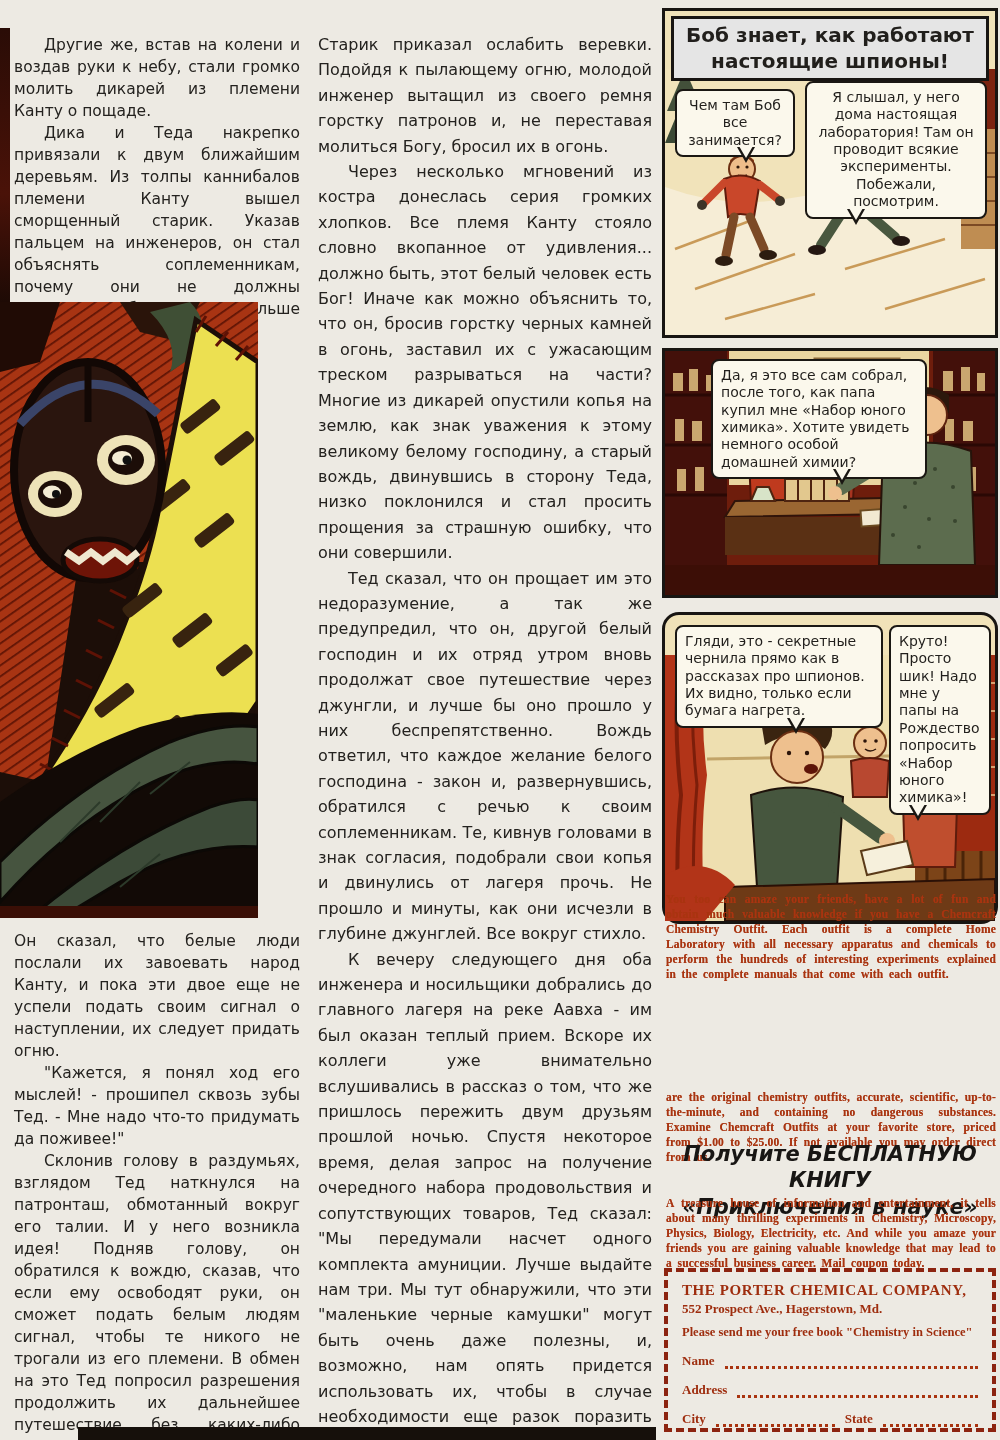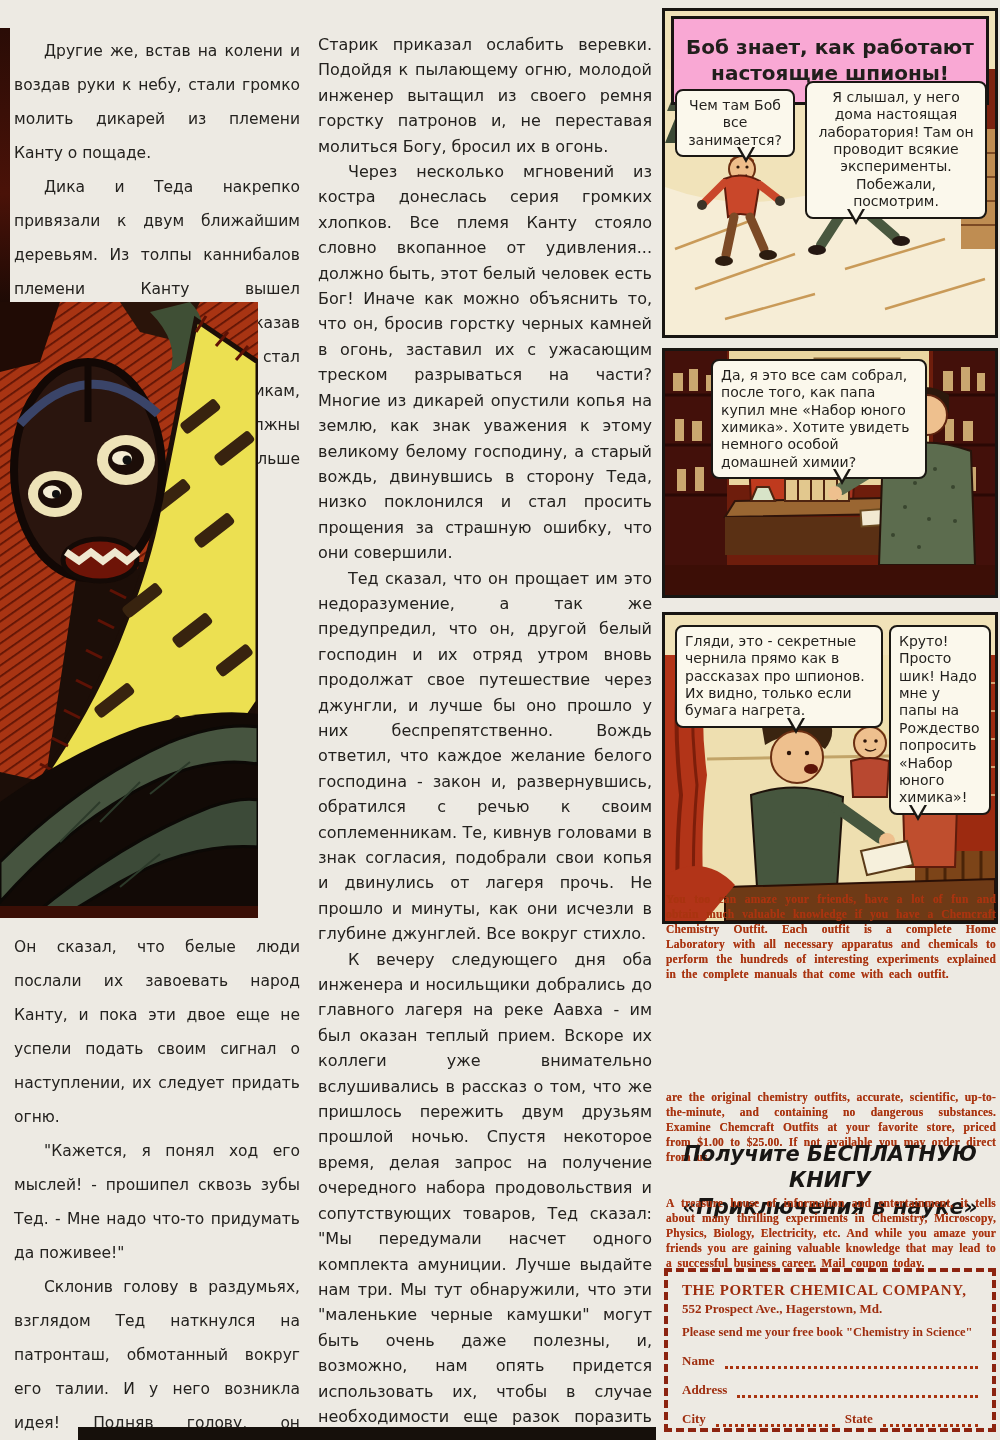--- a/index.html
+++ b/index.html
@@ -1,33 +1,33 @@
 <!DOCTYPE html>
 <html><head>
 <meta charset="utf-8">
 <style>
   html,body{margin:0;padding:0;}
   .page{position:relative;width:1000px;height:1440px;background:#edeae3;overflow:hidden;
         font-family:"DejaVu Sans",sans-serif;color:#211f1c;}
   .ru{text-align:justify;color:#24221f;}
   .ru p{margin:0;}
   .ru p.ind{text-indent:30px;}
-  .left-size{font-size:15.5px;line-height:34px;}
+  .left-size{font-size:15.5px;line-height:22px;}
   .mid-size{font-size:16px;line-height:25.4px;}
   .abs{position:absolute;}
 
   
   .edge-strip{left:0;top:28px;width:10px;height:276px;background:linear-gradient(180deg,#2a0c06,#4a1208 60%,#1d0a05);}
   .bottom-bar{left:78px;top:1427px;width:578px;height:13px;background:#16100b;}
 
   
   .panel{position:absolute;left:662px;width:336px;border:3px solid #181512;background:#f0e2b8;box-sizing:border-box;}
   .panel svg{position:absolute;left:0;bottom:0;}
-  .banner{position:relative;margin:5px 6px 0 6px;border:3px solid #181512;background:#f9a8d4;
-          text-align:center;font-weight:bold;font-size:20px;line-height:1.32;padding:15px 10px;z-index:5;}
+  .banner{position:relative;margin:5px 6px 0 6px;border:3px solid #181512;background:#e5e5e5;
+          text-align:center;font-weight:bold;font-size:20px;line-height:1.32;padding:3px 10px;z-index:5;}
   .bubble{position:absolute;background:#fbf8ec;border:2px solid #1a1713;border-radius:8px;
           padding:6px 8px;font-size:14px;line-height:1.24;z-index:6;box-sizing:border-box;}
   .bubble.center{text-align:center;}
   .bubble::before{content:"";position:absolute;bottom:-17px;left:var(--tx,30px);
           border:9px solid transparent;border-top:16px solid #1a1713;}
   .bubble::after{content:"";position:absolute;bottom:-10px;left:calc(var(--tx,30px) + 2px);
           border:7px solid transparent;border-top:12px solid #fbf8ec;}
 
   
   .ad-en{position:absolute;left:666px;width:330px;color:#a93410;text-align:justify;
@@ -283,21 +283,21 @@
           <circle cx="228" cy="184" r="2"></circle>
           <circle cx="254" cy="196" r="2"></circle>
       </g>
       <path d="M222,110 L176,138" stroke="#5c6c4e" stroke-width="12" stroke-linecap="round"></path>
       <circle cx="170" cy="142" r="7" fill="#eec08e"></circle>
       <rect x="0" y="214" width="330" height="30" fill="#3c0e06"></rect>
     </svg>
     <div class="bubble" style="left:8px;top:8px;width:216px;margin-left:38px;--tx:120px;">Да, я это все сам собрал, после того, как папа купил мне «Набор юного химика». Хотите увидеть немного особой домашней химии?</div>
   </div>
 
-  <div class="panel" style="top:612px;height:312px;">
+  <div class="panel" style="top:612px;height:312px;border-radius:17px;">
     <svg width="330" height="266" viewBox="0 0 330 266" preserveAspectRatio="none">
       <rect width="330" height="266" fill="#eedfb0"></rect>
       <path d="M0,0 H42 Q34,60 42,120 Q34,180 40,266 H0 Z" fill="#b23418"></path>
       <path d="M14,0 Q8,70 16,140 Q10,200 14,266" stroke="#7c1e0a" stroke-width="4" fill="none"></path>
       <path d="M30,0 Q24,60 32,130 Q26,200 30,266" stroke="#7c1e0a" stroke-width="3" fill="none"></path>
       <rect x="288" y="0" width="42" height="196" fill="#9c2a10"></rect>
       <g stroke="#d8a070" stroke-width="2">
         <line x1="288" y1="28" x2="330" y2="28"></line>
           <line x1="288" y1="56" x2="330" y2="56"></line>
         <line x1="288" y1="84" x2="330" y2="84"></line>

